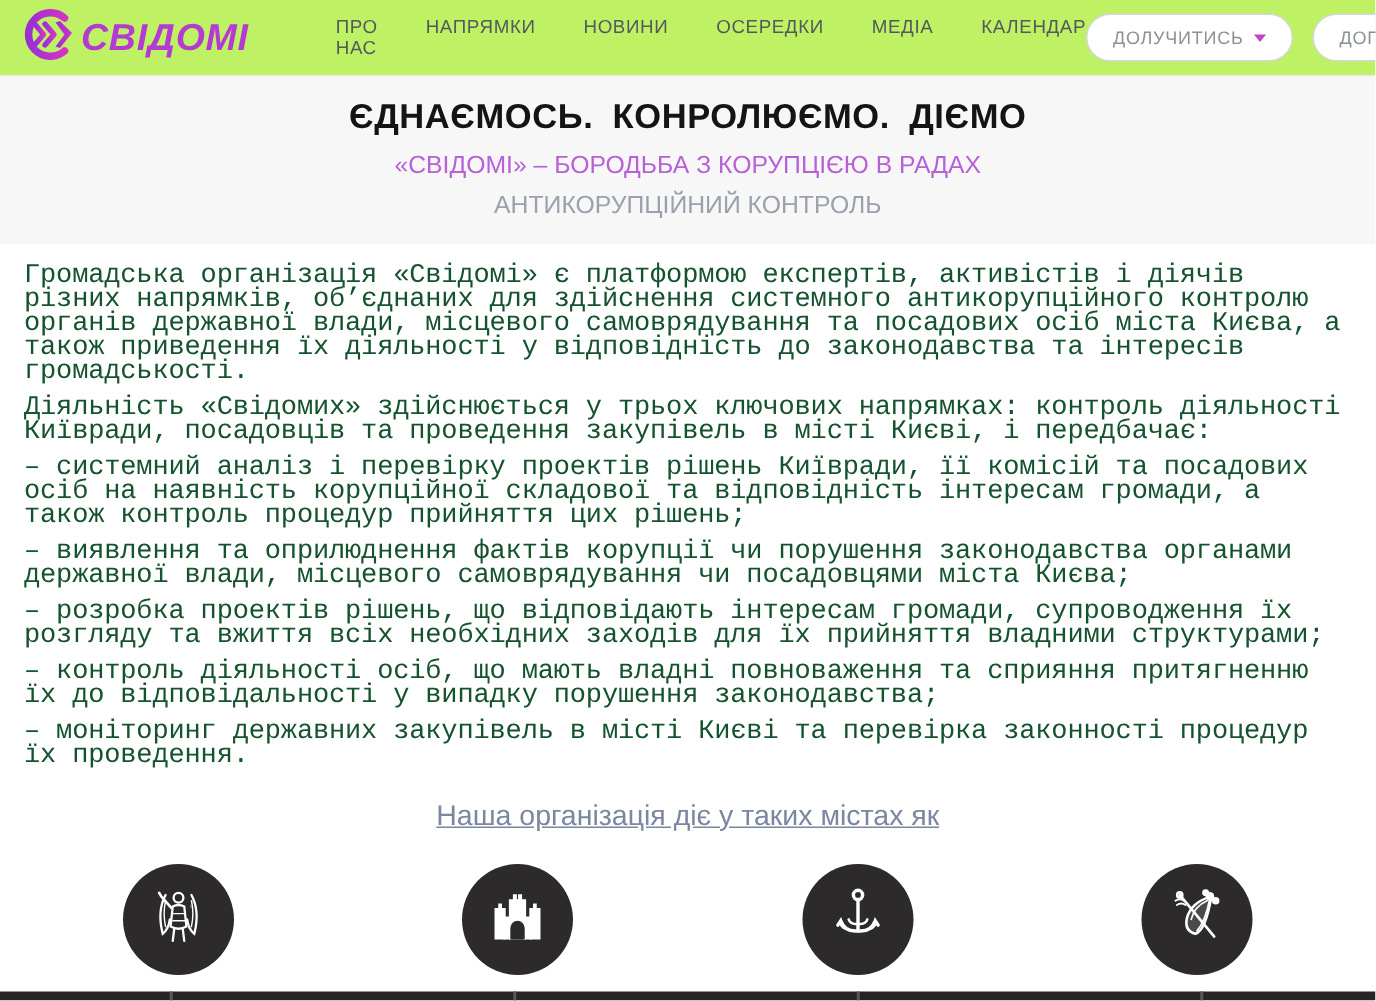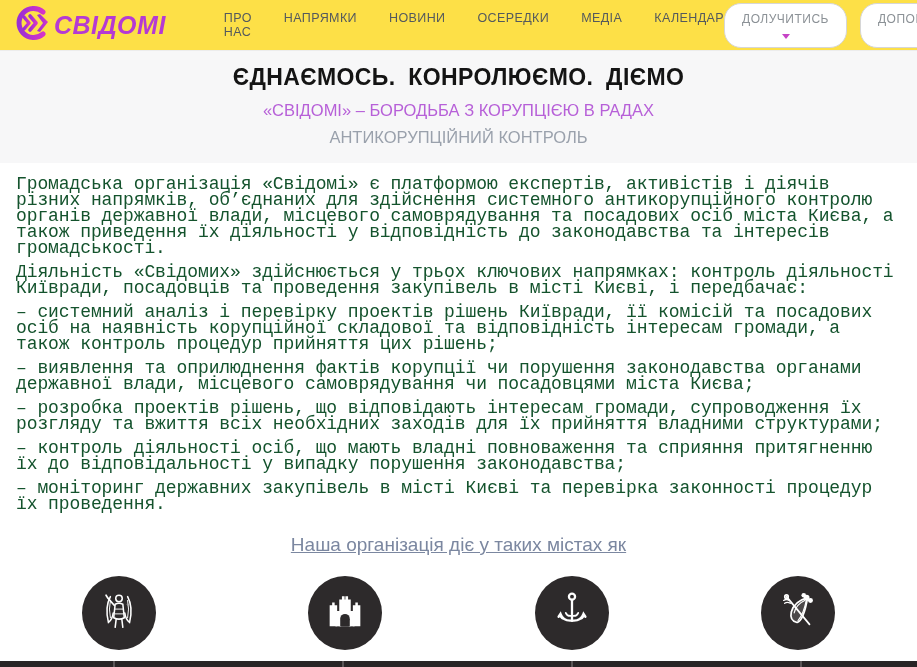--- a/index.html
+++ b/index.html
@@ -1,28 +1,28 @@
 <!DOCTYPE html>
 <html><head>
 <meta charset="utf-8">
 <style>
   * { box-sizing: border-box; margin: 0; padding: 0; }
   html,body { width: 917px; height: 667px; overflow: hidden; background:#fff;
     font-family: "Liberation Sans", sans-serif; position: relative; }
 
   
-  .header { height:50px; display:flex; align-items:center; padding:0 13px; background:#fde047; }
+  .header { height:50px; display:flex; align-items:center; padding:0 13px; background:#bef264; }
   .logo { display:flex; align-items:center; gap:5px; cursor:pointer; }
   .logo-text { font-size:25px; font-weight:800; font-style:italic; color:#b53ad3; letter-spacing:.5px; }
   .nav { display:flex; gap:32px; margin-left:58px; }
   .nav a { font-size:12.5px; color:#54595d; text-decoration:none; letter-spacing:.4px; cursor:pointer; }
   .header-actions { margin-left:auto; display:flex; gap:13px; }
   .pill-btn { display:flex; align-items:center; gap:7px; border:1px solid #d6d6d6; border-radius:17px;
     background:#fff; padding:8px 17px; font-size:12px; color:#8b9196; letter-spacing:.5px;
-    font-family:"Liberation Sans",sans-serif; cursor:pointer;flex-direction:column; }
+    font-family:"Liberation Sans",sans-serif; cursor:pointer; }
   .caret { width:0; height:0; border-left:4px solid transparent; border-right:4px solid transparent;
     border-top:5px solid #c643c6; margin-top:1px; }
 
   
   .hero { background:#f7f7f8; border-top:1px solid #ececec; text-align:center; padding:13px 0 16px; }
   .hero-title { font-size:23px; font-weight:800; color:#141414; letter-spacing:.4px; word-spacing:6px; }
   .hero-sub1 { margin-top:10px; font-size:16.5px; color:#b760d8; font-weight:400; }
   .hero-sub2 { margin-top:8px; font-size:16.5px; color:#9aa1ac; font-weight:400; }
 
   

